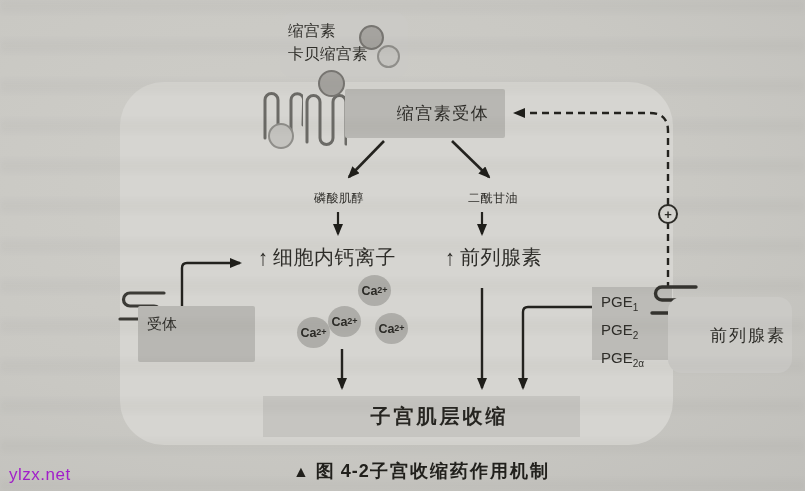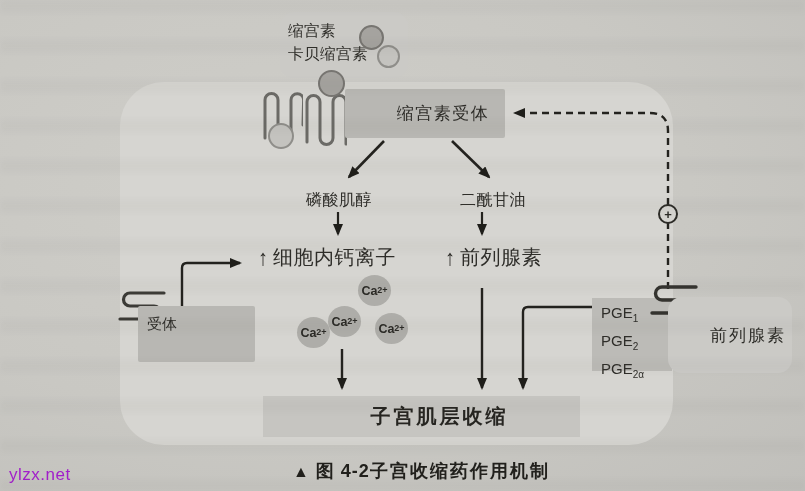--- a/index.html
+++ b/index.html
@@ -21,39 +21,39 @@
   }
   .wires { position:absolute; left:0; top:0; width:805px; height:491px; z-index:2; }
   .box { position:absolute; z-index:3;padding-left:36px; }
   .box-light { background:#cbcac6; border-radius:14px; }
   .box-dark  { background:#b8b7b3; border-radius:2px; }
   .drugbox-top { left:280px; top:12px; width:128px; height:66px; padding:7px 0 0 8px;
     font-size:15.5px; line-height:23px; letter-spacing:.5px; }
   .oxy-receptor { left:345px; top:89px; width:160px; height:49px;
     display:flex; align-items:center; justify-content:center;
     font-size:17px; letter-spacing:1.5px; }
-  .lbl { position:absolute; z-index:3; font-size:16px; letter-spacing:.5px; text-align:center; }
+  .lbl { position:absolute; z-index:3; font-size:12px; letter-spacing:.5px; text-align:center; }
   .lbl-pi  { left:300px; top:190px; width:78px; }
   .lbl-dag { left:454px; top:190px; width:78px; }
   .uprow { position:absolute; z-index:3; display:flex; align-items:center; gap:5px; }
   .uprow .up { font-size:20px; font-weight:bold; transform:scaleY(1.1); }
   .uprow .txt { font-size:20px; letter-spacing:.5px; }
   .up-ca { left:258px; top:244px; }
   .up-pg { left:445px; top:244px; }
   .ca {
     position:absolute; z-index:3; width:33px; height:31px; border-radius:50%;
     background:#aeada9; display:flex; align-items:center; justify-content:center;
     font-size:12.5px; font-weight:bold; color:#2b2a26;
   }
   .ca sup { font-size:9px; line-height:1; }
   .ergometrine { left:38px; top:298px; width:92px; height:64px; border-radius:12px;
     display:flex; align-items:center; justify-content:center; font-size:16px; letter-spacing:1px; }
   .alpha-box { left:138px; top:306px; width:117px; height:56px; padding:7px 0 0 9px;
     font-size:15px; line-height:21px; }
-  .pge-box { left:592px; top:298px; width:80px; height:73px; padding:4px 0 0 9px;
+  .pge-box { left:592px; top:287px; width:80px; height:73px; padding:4px 0 0 9px;
     font-size:15px; line-height:22px; background:#bcbbb7; }
   .pge-box sub { font-size:10px; }
   .pg-drug { left:668px; top:297px; width:124px; height:76px; border-radius:14px;
     display:flex; align-items:center; justify-content:center; font-size:17px; letter-spacing:2px; }
   .contraction { left:263px; top:396px; width:317px; height:41px; background:#c6c5c1;
     display:flex; align-items:center; justify-content:center;
     font-size:20px; font-weight:bold; letter-spacing:3px; color:#262521; }
   .ligand { position:absolute; z-index:4; border-radius:50%; }
   .ligand-dark  { background:#a5a39f; border:2px solid #777571; }
   .ligand-light { background:#c4c3bf; border:2px solid #8f8e8a; }

